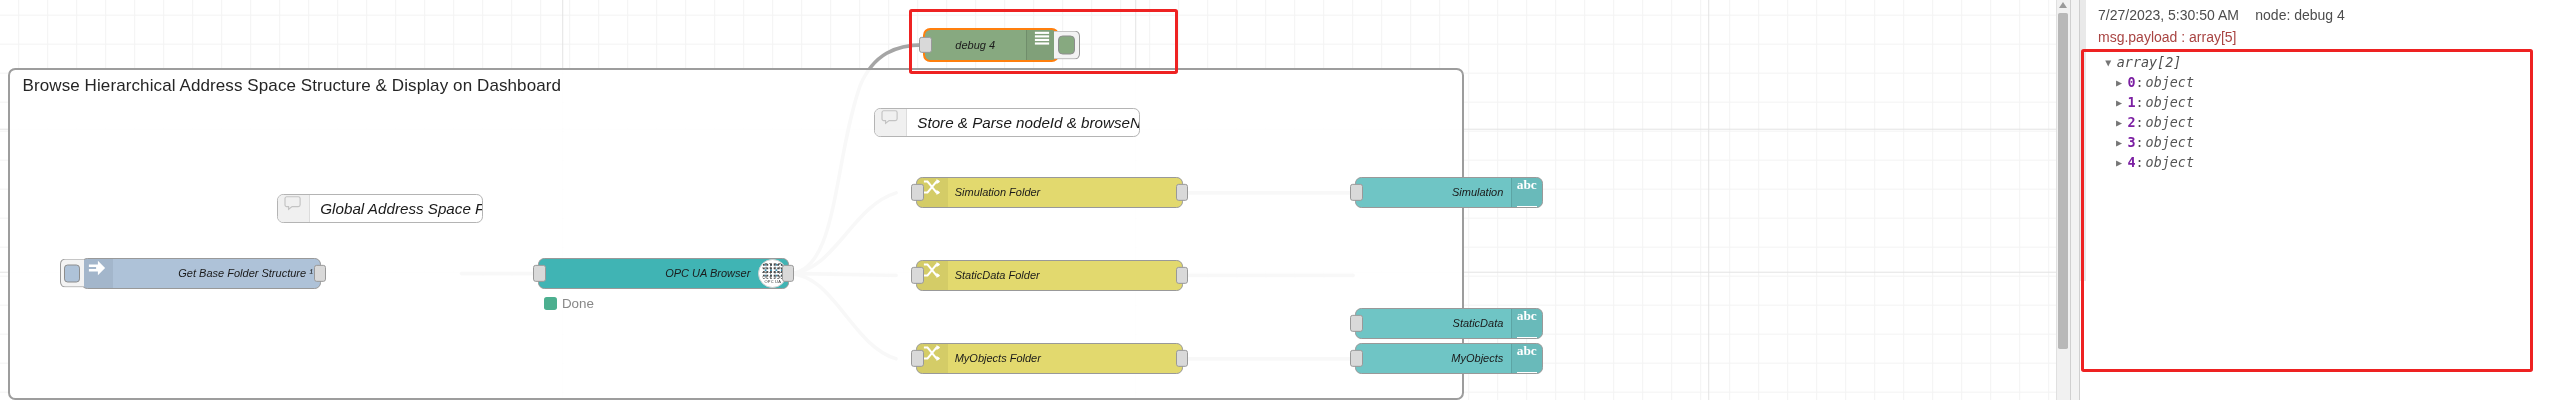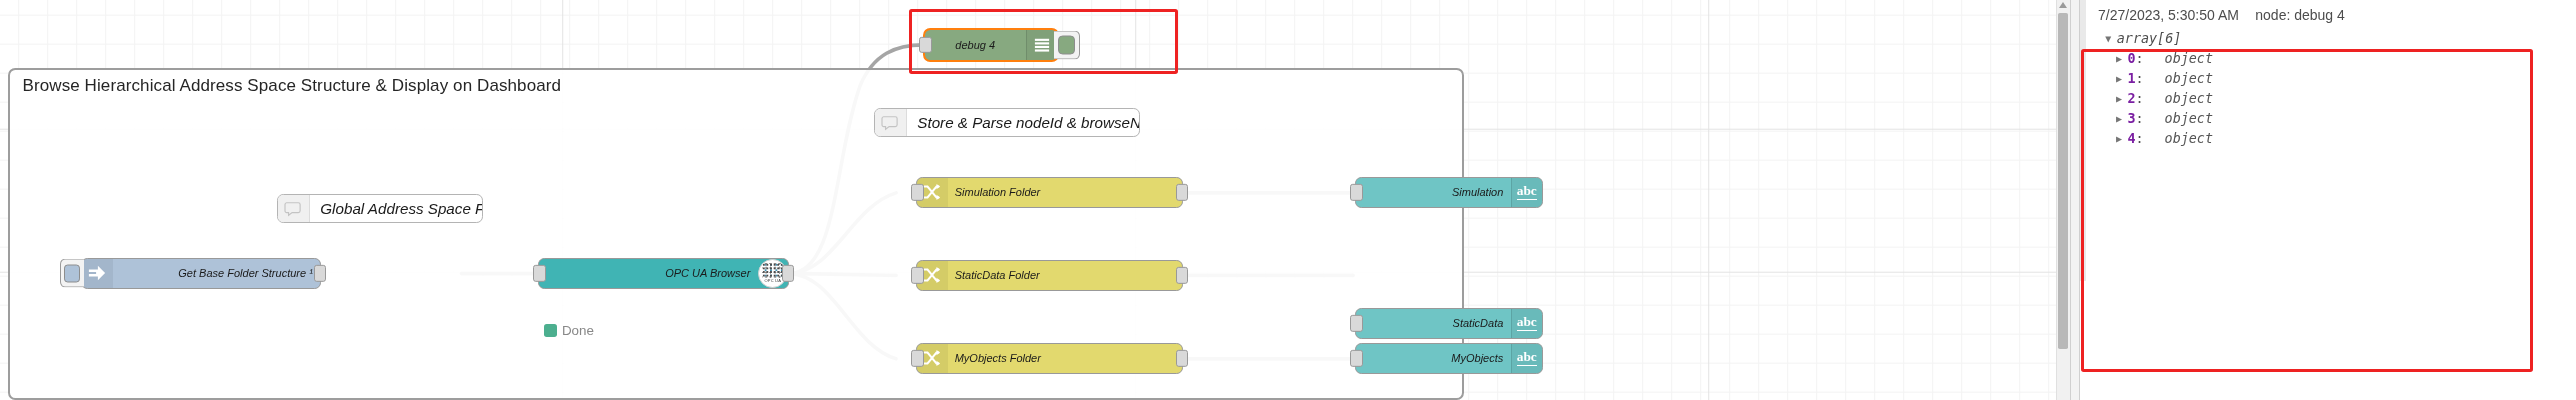--- a/index.html
+++ b/index.html
@@ -91,21 +91,20 @@
     align-items: center;
   }
   .node.label-right .nlabel { justify-content: flex-end; }
   .node.label-left  .nlabel { justify-content: flex-start; }
   .node.label-center .nlabel { justify-content: center; }
 
   .icon-cell {
     width: 30.5px;
     height: 100%;
     display: flex;
-    align-items: center;
     justify-content: center;
     flex: 0 0 30.5px;
     border-radius: 5.4px 0 0 5.4px;
     background: rgba(0,0,0,0.06);
   }
   .icon-cell.right {
     border-radius: 0 5.4px 5.4px 0;
     border-left: 0.9px solid rgba(0,0,0,0.12);
     background: rgba(0,0,0,0.05);
   }
@@ -335,21 +334,21 @@
     font-family: "DejaVu Sans Mono", monospace;
   }
   .tree-index {
     color: #7b1fa2;
     font-weight: 700;
   }
   .tree-colon { color: #4d4d4d; }
   .tree-type {
     color: #555;
     font-style: italic;
-    margin-left: 21px;
+    margin-left: 2px;
   }
 
   
   .highlight-box {
     position: absolute;
     border: 3.6px solid #ee2222;
     border-radius: 2.7px;
     pointer-events: none;
     z-index: 50;
     box-sizing: border-box;
@@ -446,21 +445,21 @@
       </div>
       <div class="icon-cell">
         <svg width="20" height="18" viewBox="0 0 22 20" class="glyph">
           <path d="M2 6 h10 v-4 l8 8 l-8 8 v-4 h-10 v-3 h8 v-2 h-8 z" fill="#ffffff"></path>
         </svg>
       </div>
       <div class="nlabel">Get Base Folder Structure ¹</div>
       <div class="port out"></div>
     </div>
 
-    <div class="node-status" style="left:544px; top:296px;margin-top:27px;">
+    <div class="node-status" style="left:544px; top:296px;">
       <span class="status-dot"></span>
       <span>Done</span>
     </div>
 
     <div class="node n-debug selected label-center" style="left:923px; top:28px; width:136px; height:34px;">
       <div class="port in"></div>
       <div class="nlabel">debug 4</div>
       <div class="icon-cell right">
         <svg width="18" height="16" viewBox="0 0 20 18" class="glyph">
           <rect x="2" y="2" width="16" height="2.4" fill="#fff"></rect>
@@ -549,25 +548,26 @@
   <div id="divider"></div>
 
   <div id="sidebar">
 
     <div class="debug-msg accent-grey" style="height:318px;">
       <div class="accent"></div>
       <div class="debug-meta">
         <span>7/27/2023, 5:30:50 AM</span>
         <span class="node-ref">node: debug 4</span>
       </div>
+      <div class="debug-topic">msg.payload : array[5]</div>
 
       <div class="debug-tree">
         <div class="tree-row root">
           <span class="caret">▼</span>
-          <span class="tree-key-root">array[6]</span>
+          <span class="tree-key-root">array[2]</span>
         </div>
 
         <div class="tree-row child">
           <span class="caret">▶</span>
           <span class="tree-index">0</span>
           <span class="tree-colon">:</span>
           <span class="tree-type">object</span>
         </div>
 
         <div class="tree-row child">

